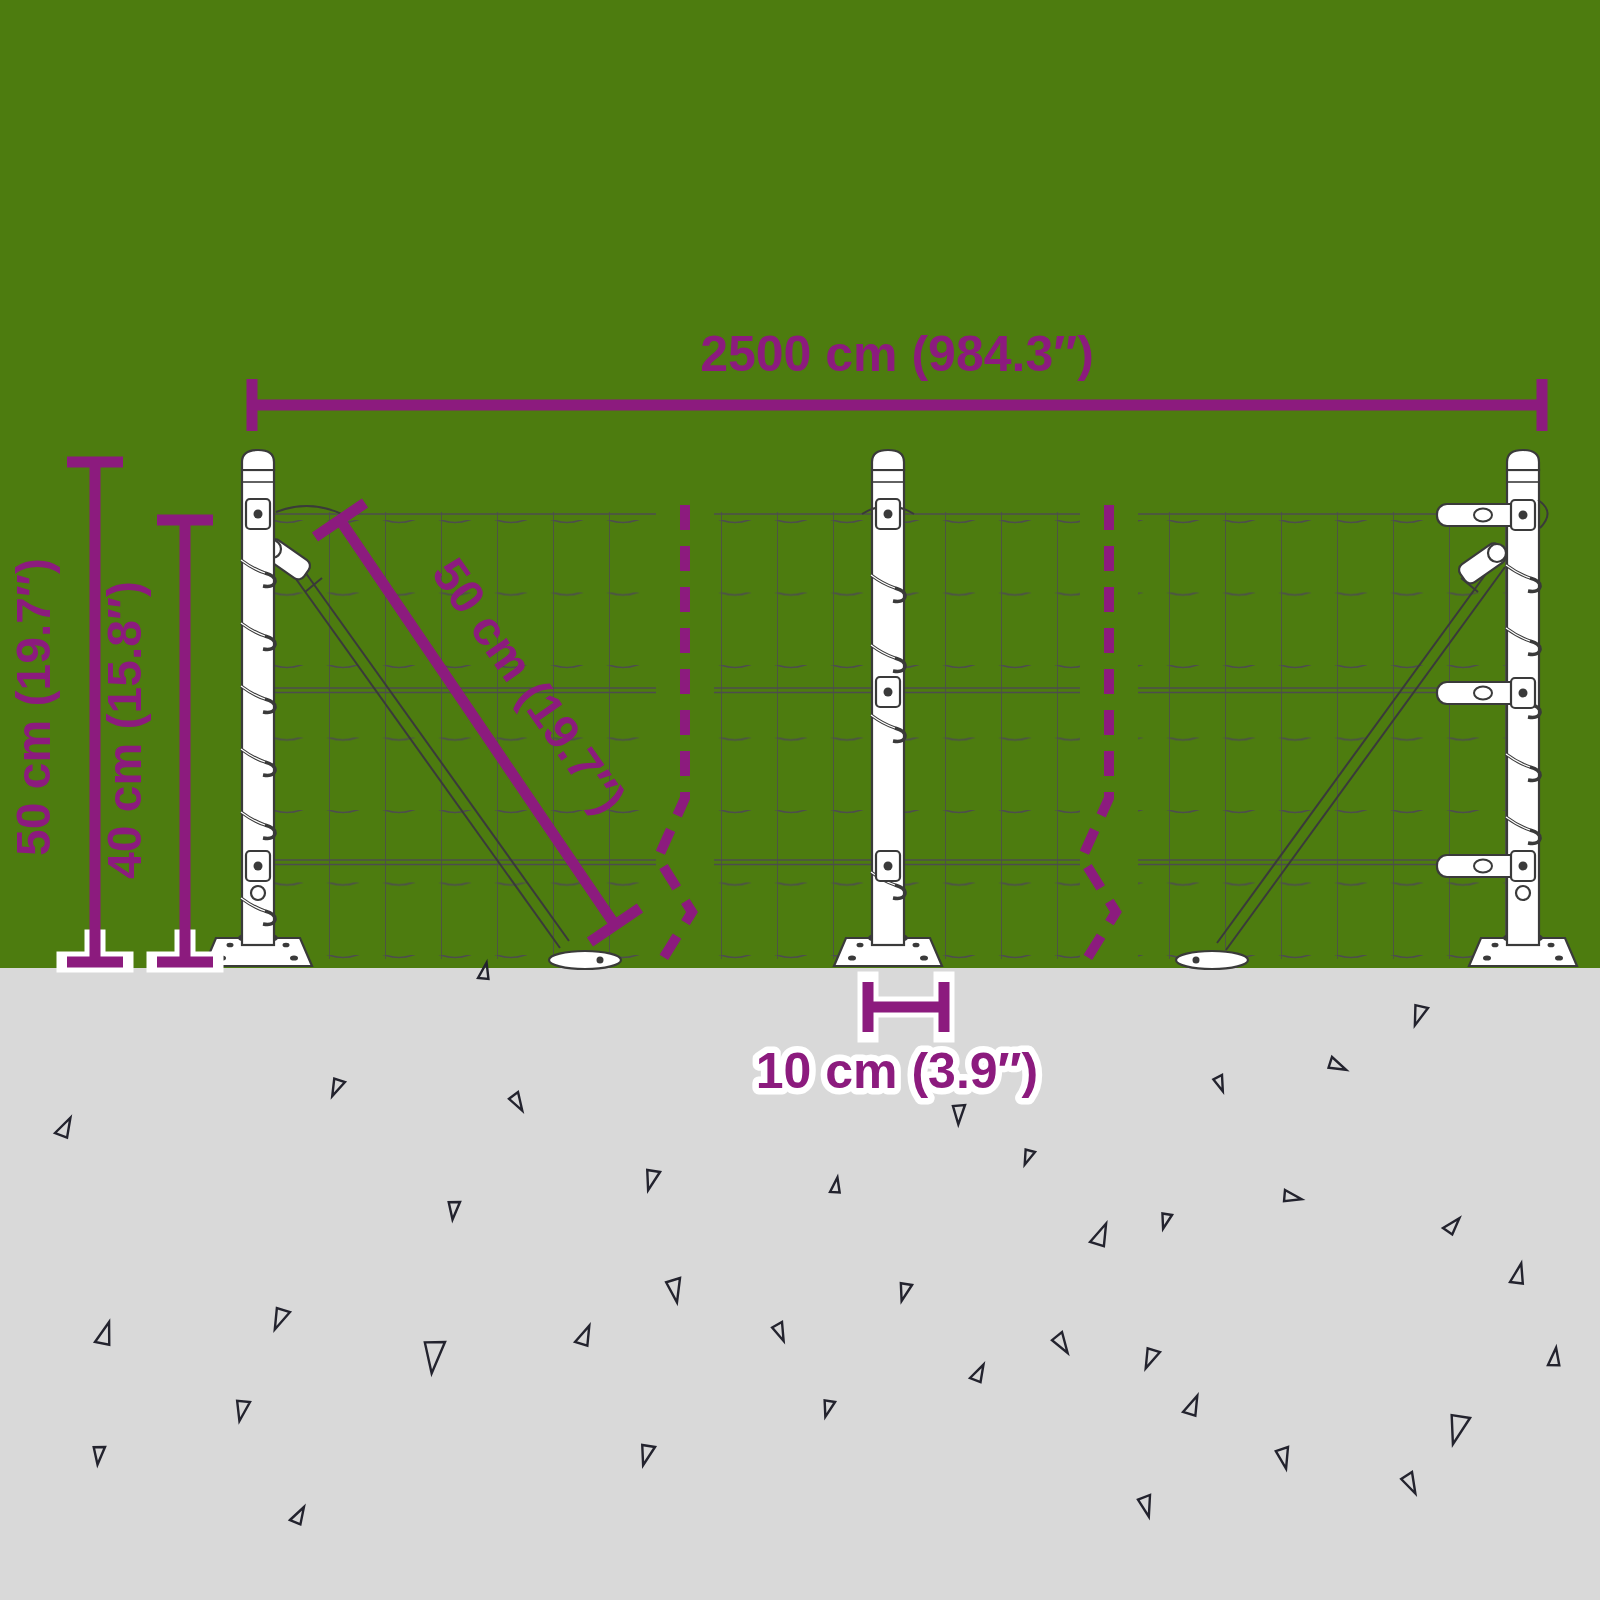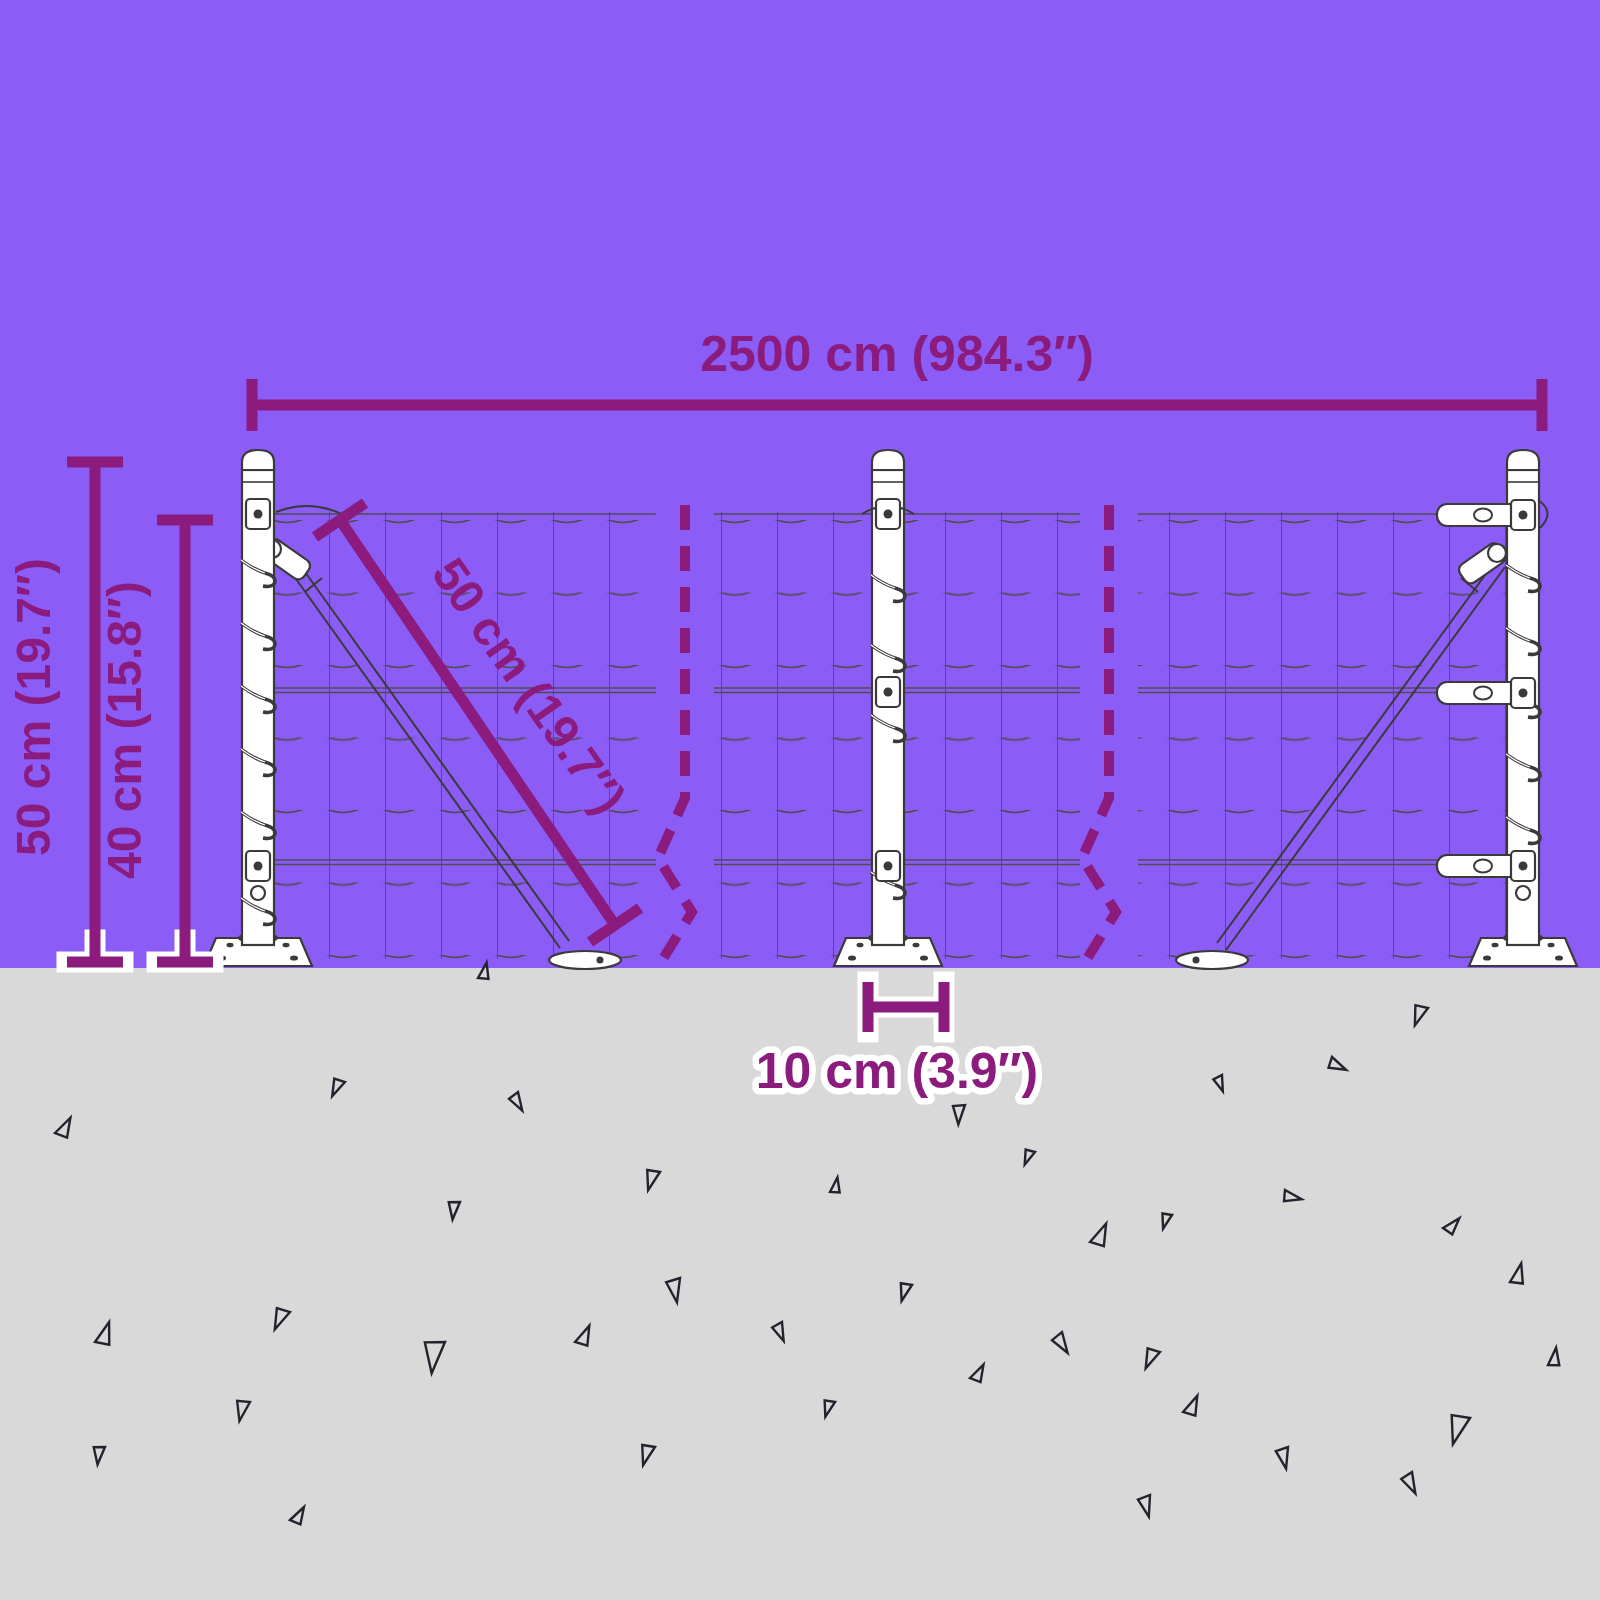--- a/index.html
+++ b/index.html
@@ -3,21 +3,21 @@
 <meta charset="utf-8">
 <style>
   :root{
     --dim:#8C1B7E;
     --ground:#D9D9D9;
     --wire:#4d4d4d;
     --hw:#3a3a3a;
     --tri:#23232e;
   }
   html,body{margin:0;padding:0;background:#fff;}
-  #stage{position:relative;width:1600px;height:1600px;background:#8b5cf6;overflow:hidden;}
+  #stage{position:relative;width:1600px;height:1600px;background:#4d7c0f;overflow:hidden;}
   svg{display:block;}
   .dim-stroke{stroke:var(--dim);stroke-width:11;fill:none;stroke-linecap:butt;}
   .dim-stroke-halo{stroke:#fff;stroke-width:21;fill:none;stroke-linecap:square;}
   .dim-dash{stroke:var(--dim);stroke-width:10;fill:none;stroke-dasharray:25 16;}
   .dim-text{font-family:"Liberation Sans","DejaVu Sans",sans-serif;font-weight:700;font-size:50px;fill:var(--dim);}
   .dim-text-small{font-size:48px;}
   .halo-text{paint-order:stroke;stroke:#fff;stroke-width:13;stroke-linejoin:round;}
   .hwline{stroke:var(--hw);stroke-width:2.2;fill:#fff;}
   .hwthin{stroke:var(--hw);stroke-width:2;fill:none;}
   .wireline{stroke:var(--wire);stroke-width:1.7;fill:none;}

